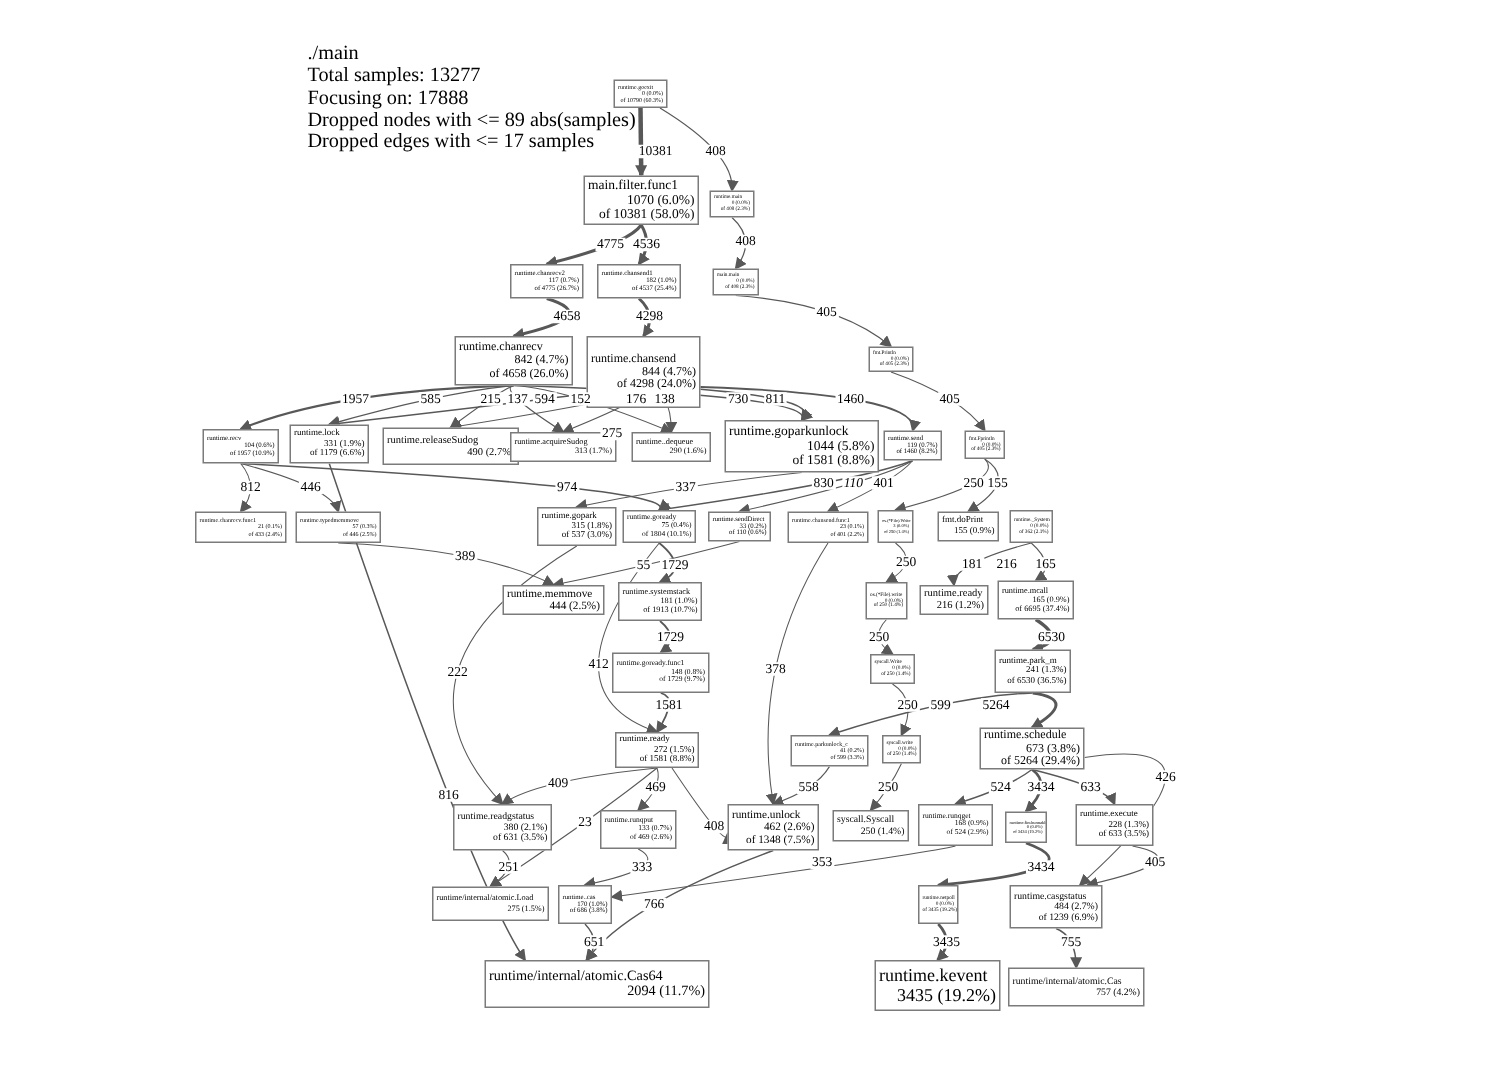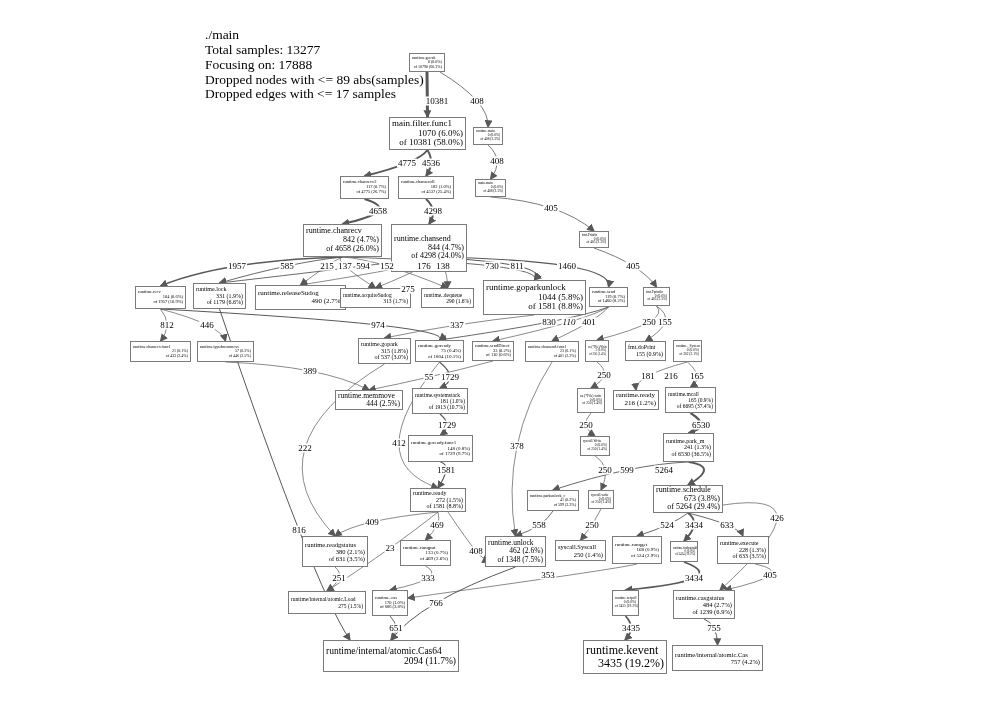--- a/index.html
+++ b/index.html
@@ -325,21 +325,21 @@
       </div>
       <div class="node" style="left: 288px; top: 591px; width: 78px; height: 23px; font-size: 5.5px; border-color: rgb(123, 123, 123);">
         <span>runtime/internal/atomic.Load</span>
         <span>275 (1.5%)</span>
       </div>
       <div class="node" style="left: 372px; top: 590px; width: 36px; height: 26px; font-size: 4.5px; border-color: rgb(123, 123, 123);">
         <span>runtime..cas</span>
         <span>170 (1.0%)</span>
         <span>of 686 (3.8%)</span>
       </div>
-      <div class="node" style="left: 323px; top: 640px; width: 136px; height: 32px; font-size: 9.5px; border-color: rgb(123, 123, 123);">
+      <div class="node" style="left: 323px; top: 640px; width: 150px; height: 32px; font-size: 9.5px; border-color: rgb(123, 123, 123);">
         <span>runtime/internal/atomic.Cas64</span>
         <span>2094 (11.7%)</span>
       </div>
       <div class="node" style="left: 612px; top: 590px; width: 27px; height: 26px; font-size: 3.5px; border-color: rgb(123, 123, 123);">
         <span>runtime.netpoll</span>
         <span>0 (0.0%)</span>
         <span>of 3435 (19.2%)</span>
       </div>
       <div class="node" style="left: 673px; top: 590px; width: 62px; height: 29px; font-size: 6.5px; border-color: rgb(123, 123, 123);">
         <span>runtime.casgstatus</span>

